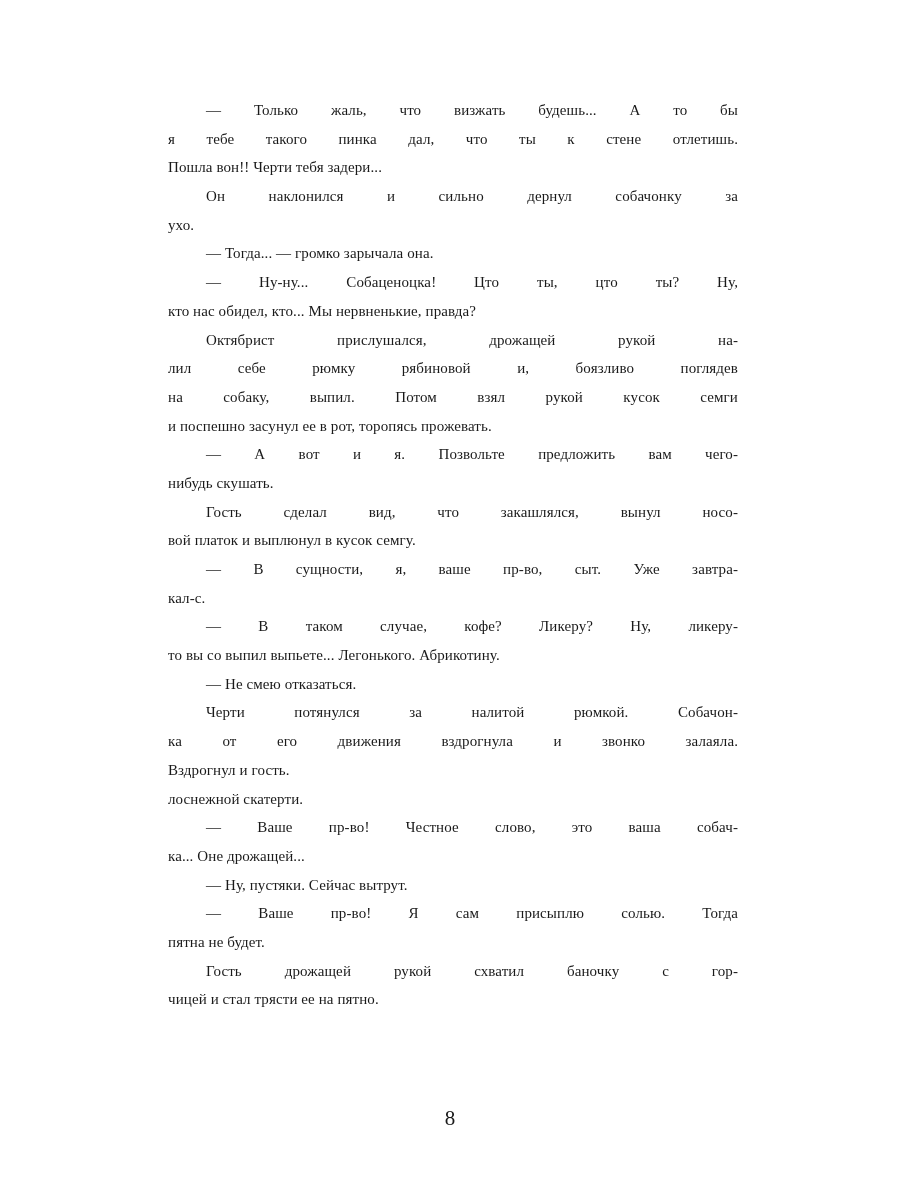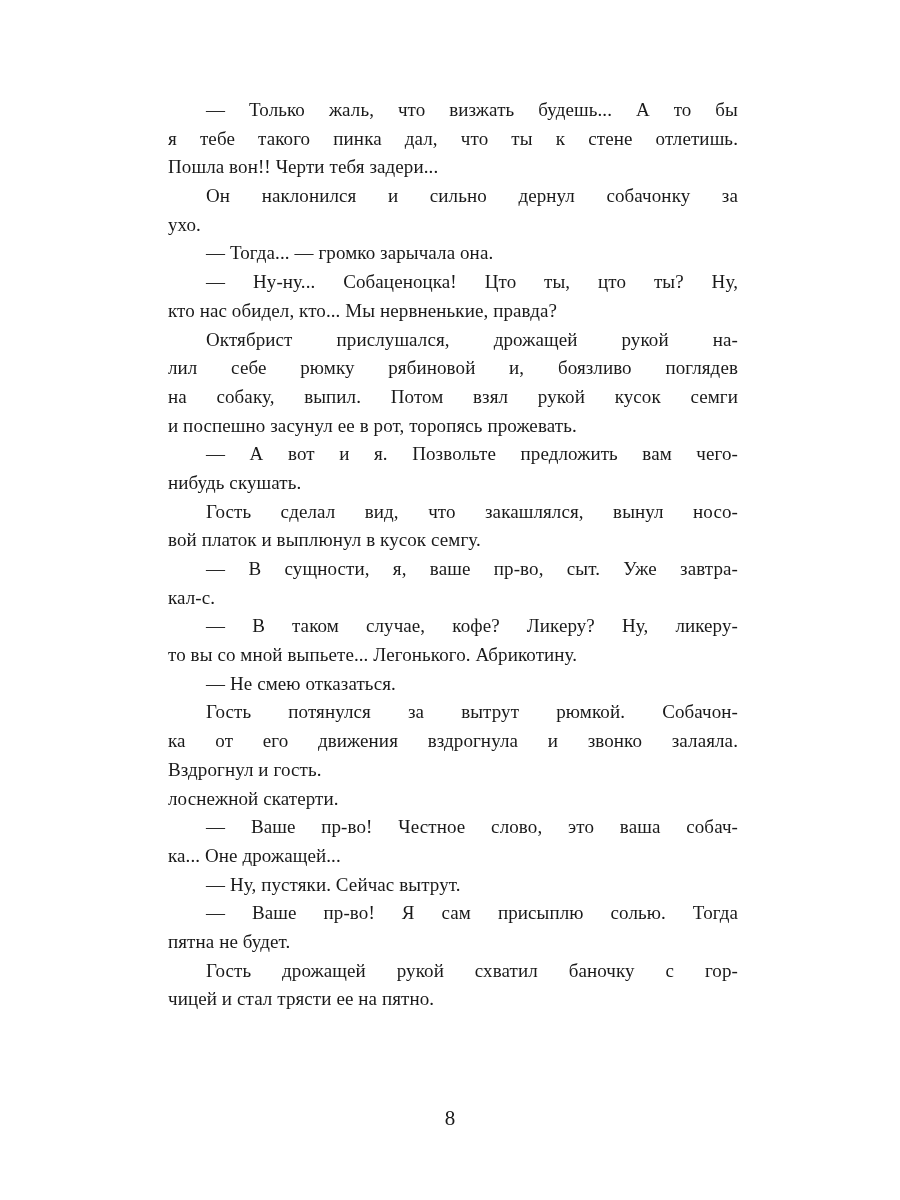--- a/index.html
+++ b/index.html
@@ -13,21 +13,21 @@
   }
   .page-text {
     position: absolute;
     left: 168px;
     top: 96px;
     width: 570px;
   }
   .line {
     height: 28.7px;
     line-height: 28.7px;
-    font-size: 19px;
+    font-size: 15px;
     white-space: nowrap;
     text-align: justify;
     text-align-last: justify;
     letter-spacing: 0.1px;
   }
   .line.indent { padding-left: 38px; }
   .line.last { text-align-last: left; }
   .page-number {
     position: absolute;
     left: 0; width: 900px;
@@ -53,23 +53,23 @@
   <div class="line">лил себе рюмку рябиновой и, боязливо поглядев</div>
   <div class="line">на собаку, выпил. Потом взял рукой кусок семги</div>
   <div class="line last">и поспешно засунул ее в рот, торопясь прожевать.</div>
   <div class="line indent">— А вот и я. Позвольте предложить вам чего-</div>
   <div class="line last">нибудь скушать.</div>
   <div class="line indent">Гость сделал вид, что закашлялся, вынул носо-</div>
   <div class="line last">вой платок и выплюнул в кусок семгу.</div>
   <div class="line indent">— В сущности, я, ваше пр-во, сыт. Уже завтра-</div>
   <div class="line last">кал-с.</div>
   <div class="line indent">— В таком случае, кофе? Ликеру? Ну, ликеру-</div>
-  <div class="line last">то вы со мной выпьете... Легонького. Абрикотину.</div>
+  <div class="line last">то вы со выпил выпьете... Легонького. Абрикотину.</div>
   <div class="line indent last">— Не смею отказаться.</div>
-  <div class="line indent">Гость потянулся за вытрут рюмкой. Собачон-</div>
+  <div class="line indent">Черти потянулся за налитой рюмкой. Собачон-</div>
   <div class="line">ка от его движения вздрогнула и звонко залаяла.</div>
   <div class="line last">Вздрогнул и гость.</div>
   <div class="line last">лоснежной скатерти.</div>
   <div class="line indent">— Ваше пр-во! Честное слово, это ваша собач-</div>
   <div class="line last">ка... Оне дрожащей...</div>
   <div class="line indent last">— Ну, пустяки. Сейчас вытрут.</div>
   <div class="line indent">— Ваше пр-во! Я сам присыплю солью. Тогда</div>
   <div class="line last">пятна не будет.</div>
   <div class="line indent">Гость дрожащей рукой схватил баночку с гор-</div>
   <div class="line last">чицей и стал трясти ее на пятно.</div>

